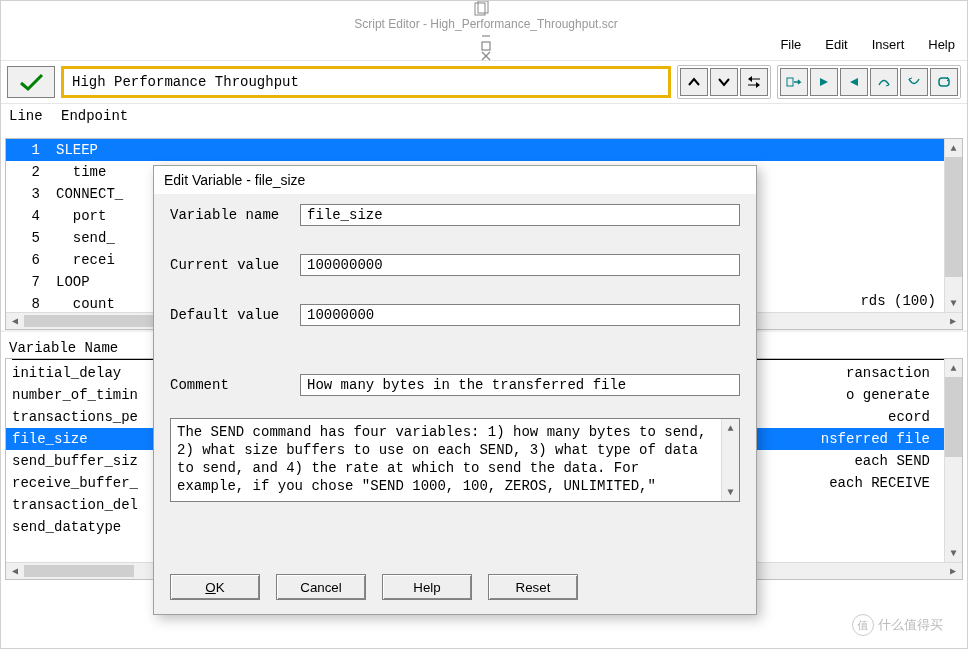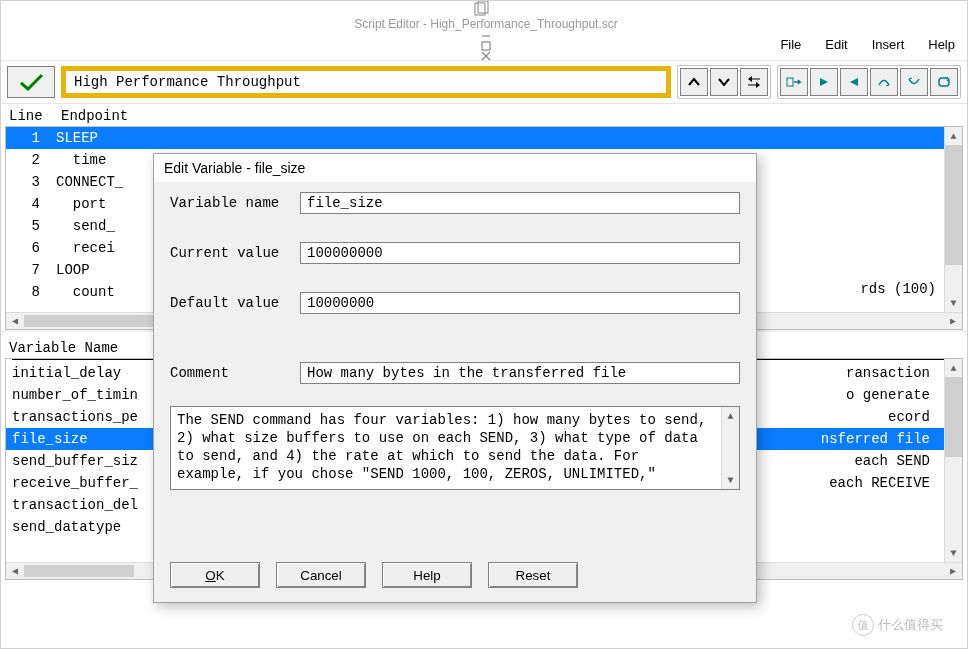--- a/index.html
+++ b/index.html
@@ -23,26 +23,26 @@
     color: #999;
     flex-direction: column;
   }
   .titlebar .appicon { width: 16px; height: 16px; margin-right: 8px; }
   .titlebar .title { flex: 1; font-size: 12px; }
   .winbtn { width: 46px; height: 30px; display:flex; align-items:center; justify-content:center; color:#666; }
   .menubar { display:flex; gap: 0; padding: 2px 0 6px 8px; font-size: 13px; color:#000;justify-content:flex-end; }
   .menubar div { padding: 2px 12px; }
   .toolbar-row { display:flex; align-items:center; padding: 4px 6px; gap:6px; border-top:1px solid #e6e6e6; border-bottom:1px solid #e6e6e6; }
   .big-check { width:48px; height:32px; border:1px solid #808080; display:flex; align-items:center; justify-content:center; background:#f0f0f0;}
-  .name-input { flex:1; height:32px; border:5px solid #eab308; padding:4px 8px; background:#fff; }
+  .name-input { flex:1; height:32px; border:3px solid #eab308; padding:4px 8px; background:#fff; }
   .tb-group { display:flex; gap:2px; padding:2px; border:1px solid #c0c0c0; border-radius:2px; }
   .tb-btn { width:28px; height:28px; border:1px solid #808080; background:#efefef; display:flex; align-items:center; justify-content:center; }
   .tb-btn svg { width:16px; height:16px; }
   .pane-top { height: 228px; display:flex; flex-direction:column; position:relative; border-bottom:2px solid #f0f0f0;}
-  .pane-header { display:flex; padding:4px 8px 2px 8px; font-size:14px;}
+  .pane-header { display:flex; padding:4px 8px 14px 8px; font-size:14px;}
   .col-line { width:52px; }
   .listbox { flex:1; background:#fff; border:1px solid #c0c0c0; margin:0 4px; overflow:hidden; position:relative;}
   .row { display:flex; padding:0 6px; line-height:22px; height:22px; }
   .row .num { width:44px; text-align:right; padding-right:16px;}
   .row.sel { background:#0a7cff; color:#fff; }
   .vscroll { position:absolute; right:0; top:0; bottom:17px; width:18px; background:#f0f0f0; border-left:1px solid #dcdcdc;}
   .vscroll .arrow { height:18px; display:flex; align-items:center; justify-content:center; background:#f0f0f0; color:#666; font-size:10px;}
   .vscroll .thumb { background:#cfcfcf; }
   .hscroll { position:absolute; left:0; right:0; bottom:0; height:17px; background:#f0f0f0; border-top:1px solid #dcdcdc; display:flex;}
   .hscroll .arrow { width:18px; display:flex; align-items:center; justify-content:center; color:#666; font-size:10px;}
@@ -50,21 +50,21 @@
   .hscroll .thumb { position:absolute; top:2px; bottom:2px; background:#cfcfcf; }
   .pane-bottom { height: 244px; display:flex; flex-direction:column; position:relative; margin-top:4px;}
   .cols { display:flex; padding:4px 8px 2px 8px; }
   .varname-col { width:160px; }
   .list2 { flex:1; border:1px solid #c0c0c0; margin:0 4px; position:relative; overflow:hidden;}
   .vrow { display:flex; padding:0 6px; line-height:22px; height:22px; white-space:nowrap;}
   .vrow.sel { background:#0a7cff; color:#fff; }
   .vrow .c1 { width:160px; }
   .dialog {
     position:absolute;
-    left:152px; top:152px;
+    left:152px; top:164px;
     width:604px; height:450px;
     background:#f0f0f0;
     border:1px solid #a0a0a0;
     box-shadow: 4px 4px 12px rgba(0,0,0,0.25);
     display:flex; flex-direction:column;
   }
   .dlg-title { padding:6px 10px; font-size:14px; color:#000; background:#fff;}
   .dlg-body { flex:1; padding:10px 16px 8px 16px; }
   .dlg-field { display:flex; align-items:center; margin-bottom:28px; }
   .dlg-field label { width:130px; }

